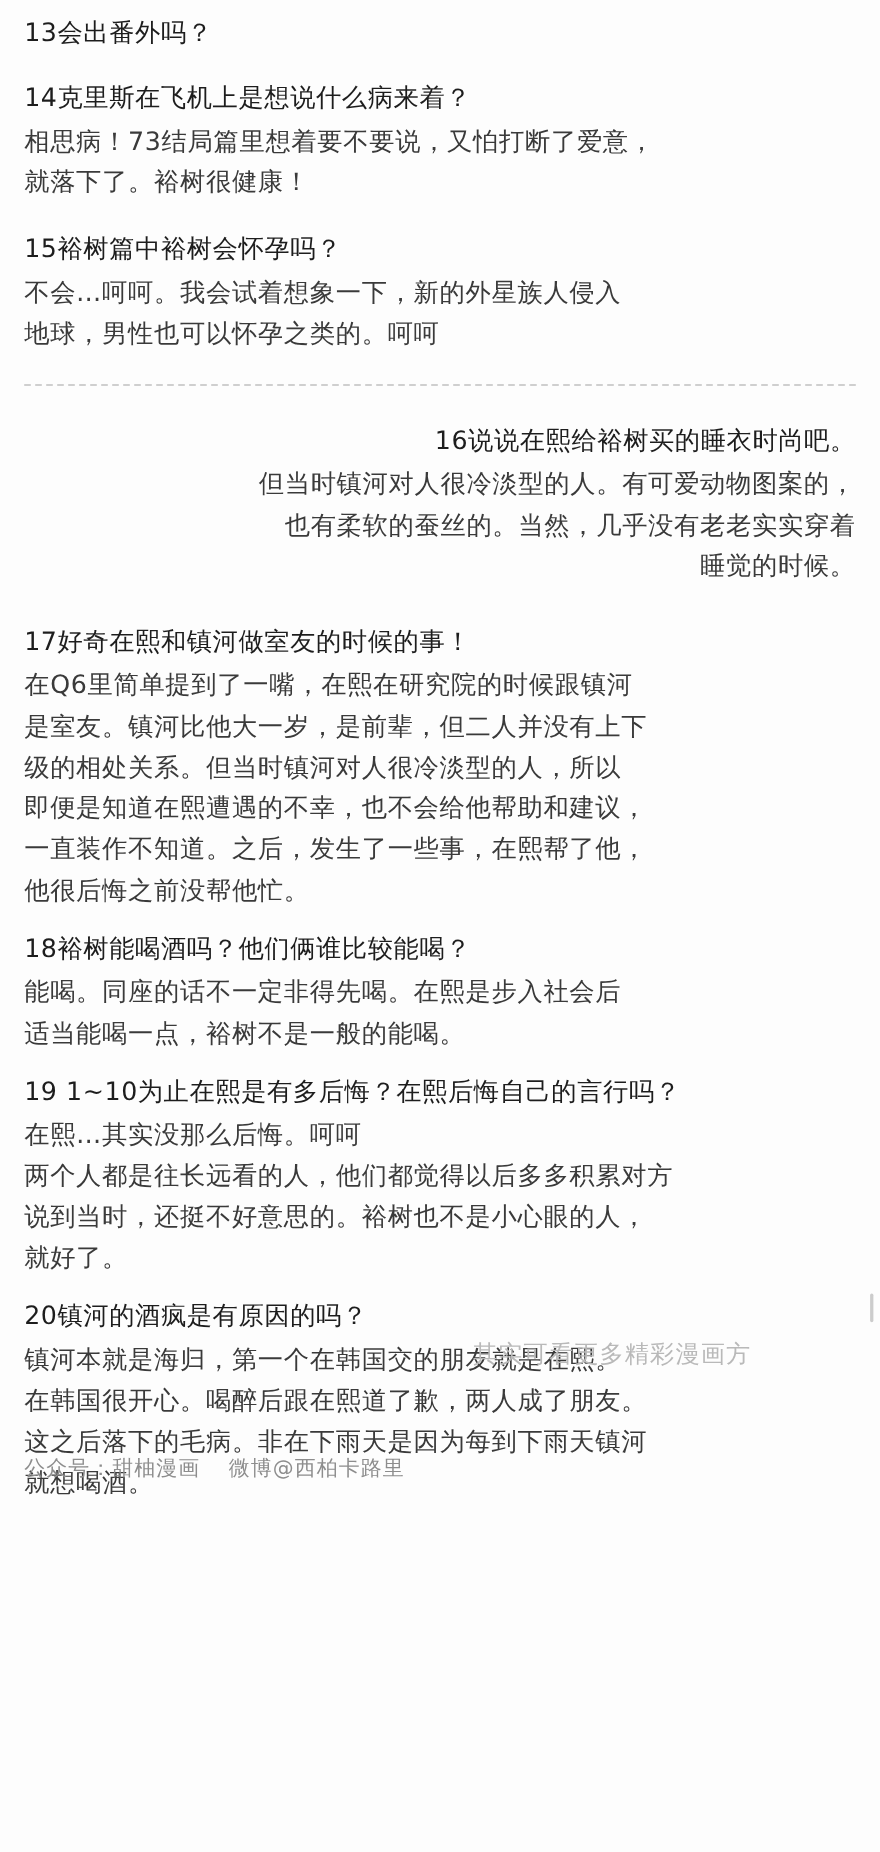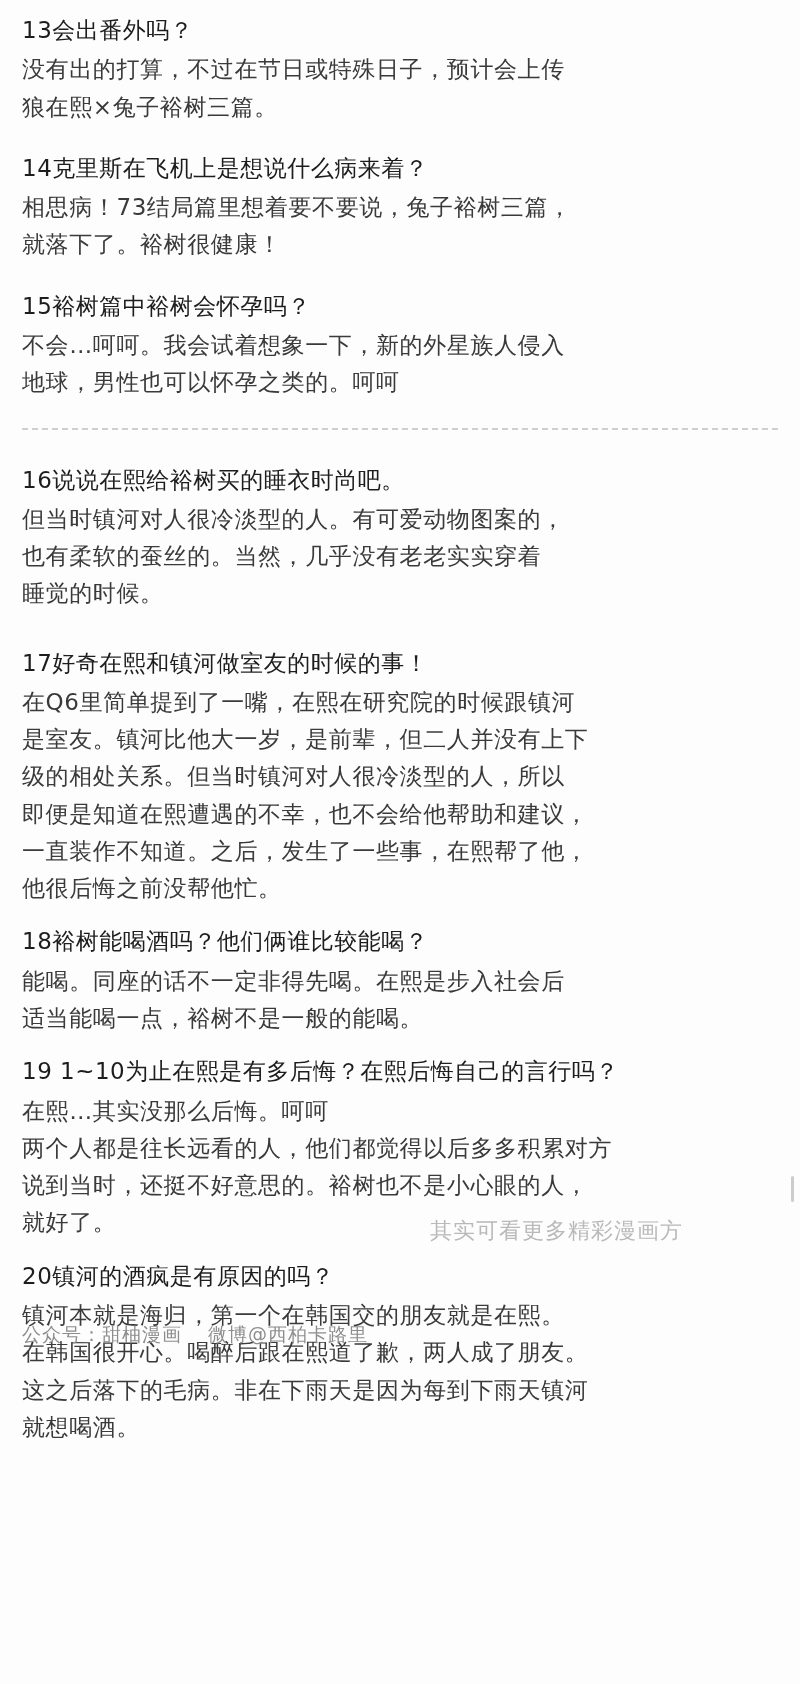--- a/index.html
+++ b/index.html
@@ -43,21 +43,21 @@
   .a .line {
     display: block;
     white-space: pre;
   }
   .divider {
     border: 0;
     border-top: 2px dashed #cfcfcf;
     margin: 26px 0 34px 0;
     width: 100%;
   }
-  .gap-big { margin-bottom: 34px; }
+  .gap-big { margin-bottom: 34px; text-align: right; }
   .gap-small { margin-bottom: 18px; }
 
   
   .watermark-row {
     position: absolute;
     left: 22px;
     right: 22px;
     top: 1322px;
     display: flex;
     align-items: flex-end;
@@ -89,30 +89,26 @@
     border-radius: 2px;
   }
 </style>
 </head>
 <body>
 
 <div class="page">
 
   <div class="qa-block">
     <div class="q">13会出番外吗？</div>
-    <div class="a">
-      <span class="line">没有出的打算，不过在节日或特殊日子，预计会上传</span>
-      <span class="line">狼在熙×兔子裕树三篇。</span>
-    </div>
   </div>
 
   <div class="qa-block">
     <div class="q">14克里斯在飞机上是想说什么病来着？</div>
     <div class="a">
-      <span class="line">相思病！73结局篇里想着要不要说，兔子裕树三篇，</span>
+      <span class="line">相思病！73结局篇里想着要不要说，又怕打断了爱意，</span>
       <span class="line">就落下了。裕树很健康！</span>
     </div>
   </div>
 
   <div class="qa-block">
     <div class="q">15裕树篇中裕树会怀孕吗？</div>
     <div class="a">
       <span class="line">不会…呵呵。我会试着想象一下，新的外星族人侵入</span>
       <span class="line">地球，男性也可以怀孕之类的。呵呵</span>
     </div>

